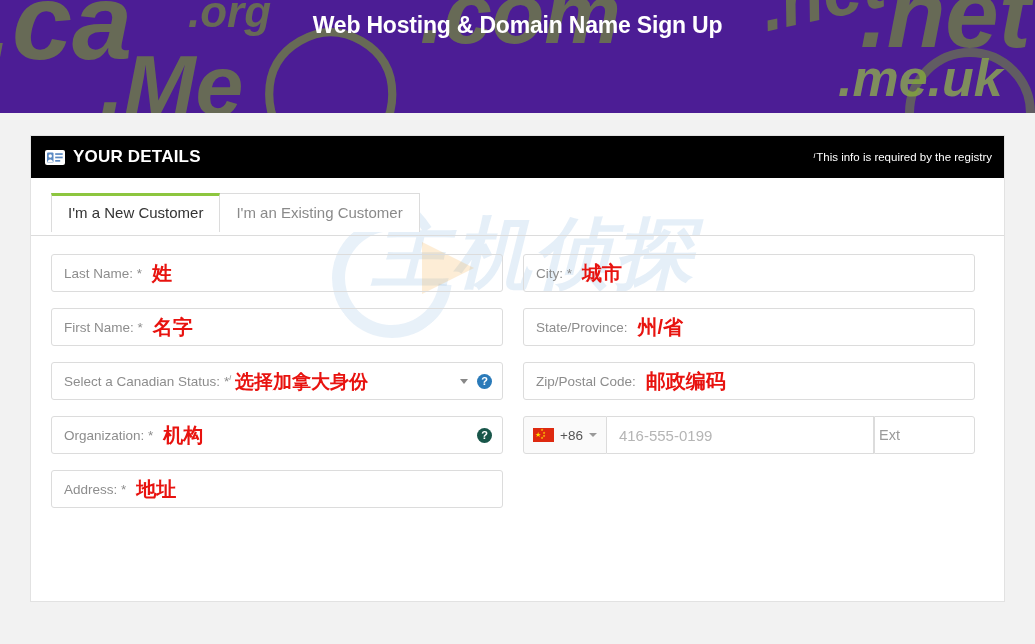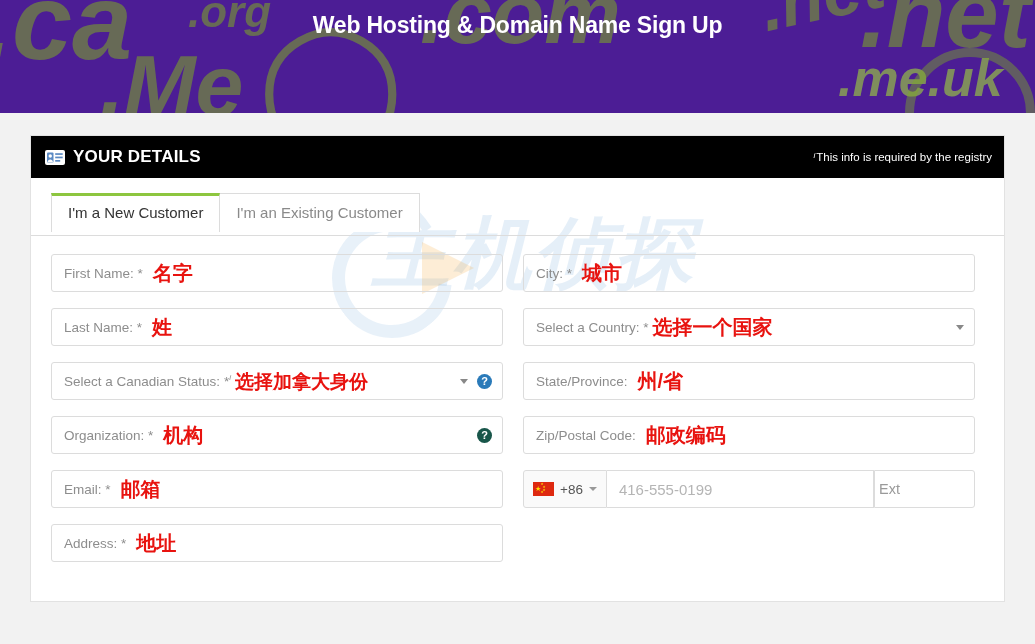--- a/index.html
+++ b/index.html
@@ -356,32 +356,32 @@
         <span>I'm an Existing Customer</span>
       </div>
     </div>
 
     <div class="form">
 
       <div class="col">
 
         <div class="field">
           <span class="field-label">
+            <span>Last Name:</span>
+            <span class="req">*</span>
+          </span>
+          <span class="cn-note">姓</span>
+        </div>
+
+        <div class="field">
+          <span class="field-label">
             <span>First Name:</span>
             <span class="req">*</span>
           </span>
           <span class="cn-note">名字</span>
-        </div>
-
-        <div class="field">
-          <span class="field-label">
-            <span>Last Name:</span>
-            <span class="req">*</span>
-          </span>
-          <span class="cn-note">姓</span>
         </div>
 
         <div class="field">
           <span class="field-label">
             <span>Select a Canadian Status:</span>
             <span class="req">*</span><span class="sup-mark">i</span>
           </span>
           <span class="cn-note sm tight">选择加拿大身份</span>
           <span class="spacer"></span>
           <span class="caret"></span>
@@ -391,27 +391,20 @@
         <div class="field">
           <span class="field-label">
             <span>Organization:</span>
             <span class="req">*</span>
           </span>
           <span class="cn-note">机构</span>
           <span class="spacer"></span>
           <span class="help-icon" style="background:#18564a;">?</span>
         </div>
 
-        <div class="field">
-          <span class="field-label">
-            <span>Email:</span>
-            <span class="req">*</span>
-          </span>
-          <span class="cn-note">邮箱</span>
-        </div>
 
         <div class="field">
           <span class="field-label">
             <span>Address:</span>
             <span class="req">*</span>
           </span>
           <span class="cn-note">地址</span>
         </div>
 
       </div>
@@ -419,29 +412,20 @@
       <div class="col">
 
         <div class="field">
           <span class="field-label">
             <span>City:</span>
             <span class="req">*</span>
           </span>
           <span class="cn-note">城市</span>
         </div>
 
-        <div class="field">
-          <span class="field-label">
-            <span>Select a Country:</span>
-            <span class="req">*</span>
-          </span>
-          <span class="cn-note tight">选择一个国家</span>
-          <span class="spacer"></span>
-          <span class="caret"></span>
-        </div>
 
         <div class="field">
           <span class="field-label">
             <span>State/Province:</span>
             <span class="req"></span>
           </span>
           <span class="cn-note">州/省</span>
         </div>
 
         <div class="field">

